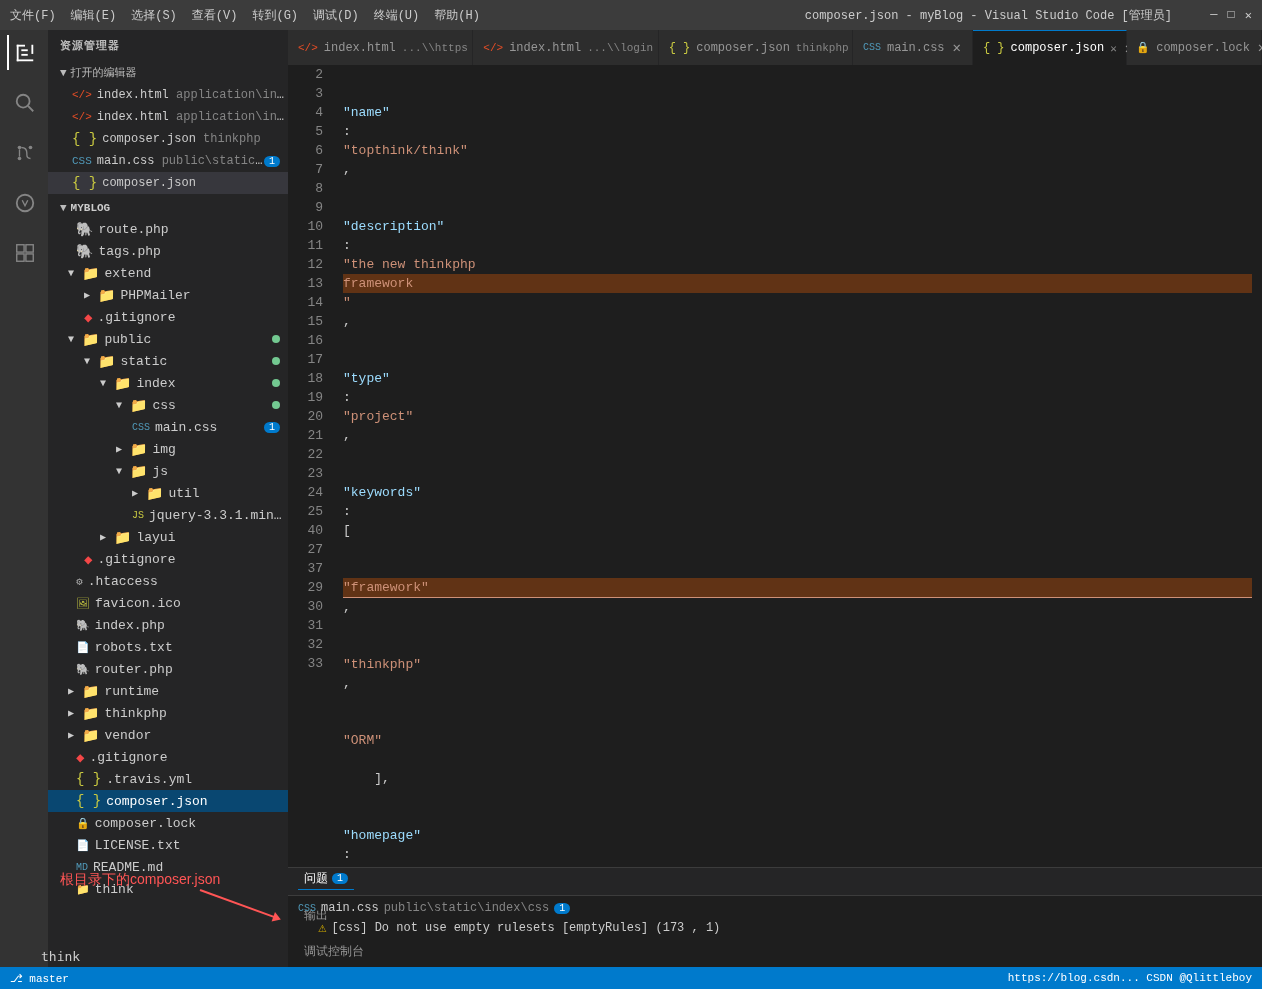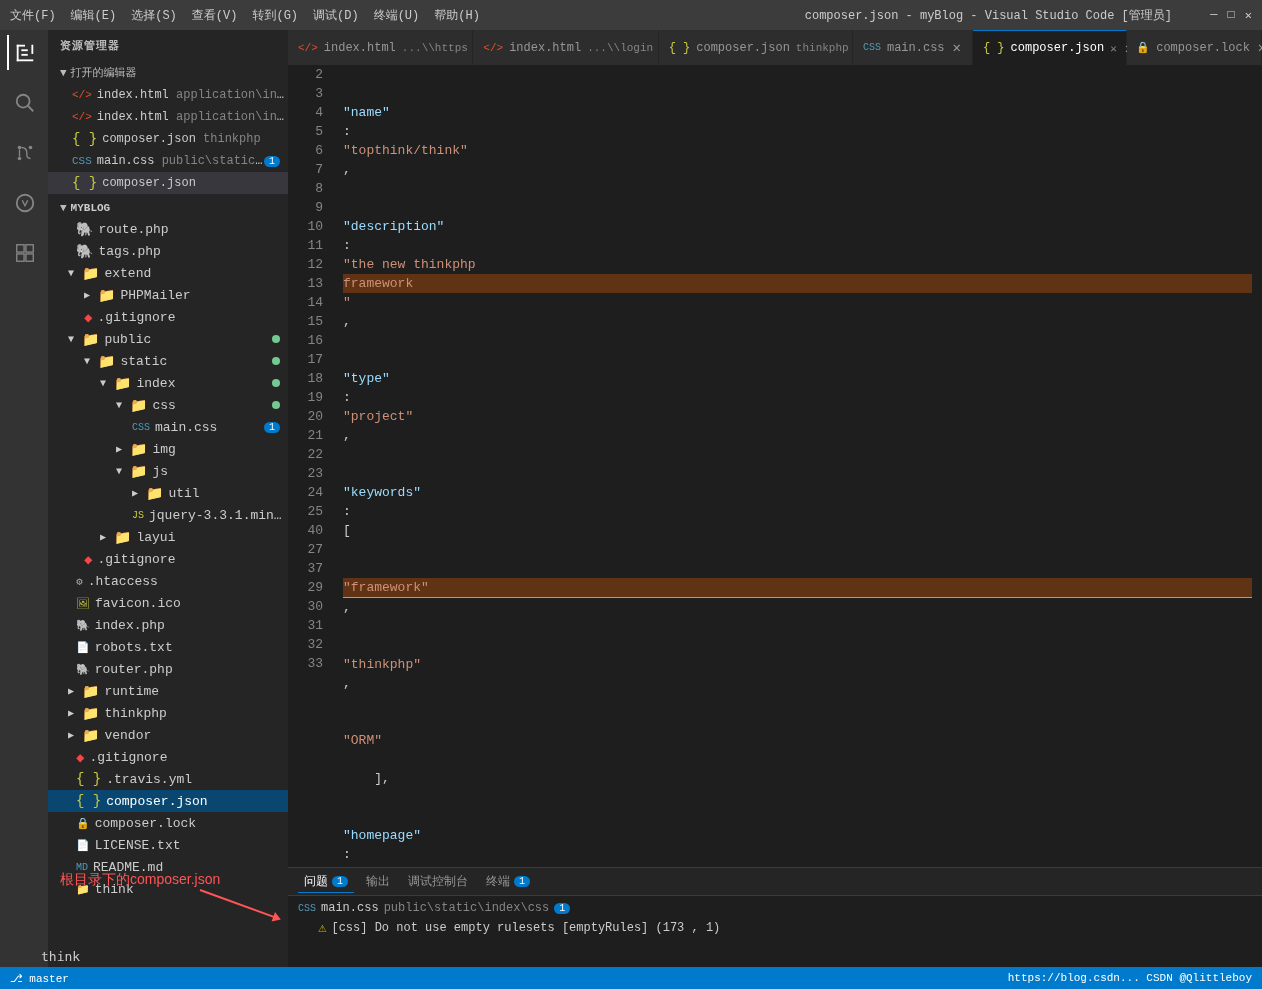--- a/index.html
+++ b/index.html
@@ -250,24 +250,25 @@
       background: #1e1e1e;
       border-top: 1px solid #3c3c3c;
       display: flex;
       flex-direction: column;
       flex-shrink: 0;
     }
     .panel-tabs {
       display: flex;
       background: #252526;
       height: 28px;
-      align-items: center;
+      align-items: flex-start;
       padding: 0 10px;
-      gap: 6px;
+      gap: 15px;
       border-bottom: 1px solid #3c3c3c;
+      flex-direction: column;
     }
     .panel-tab {
       font-size: 12px;
       color: #969696;
       cursor: pointer;
       padding: 2px 6px;
       display: flex;
       align-items: center;
       gap: 4px;
     }

